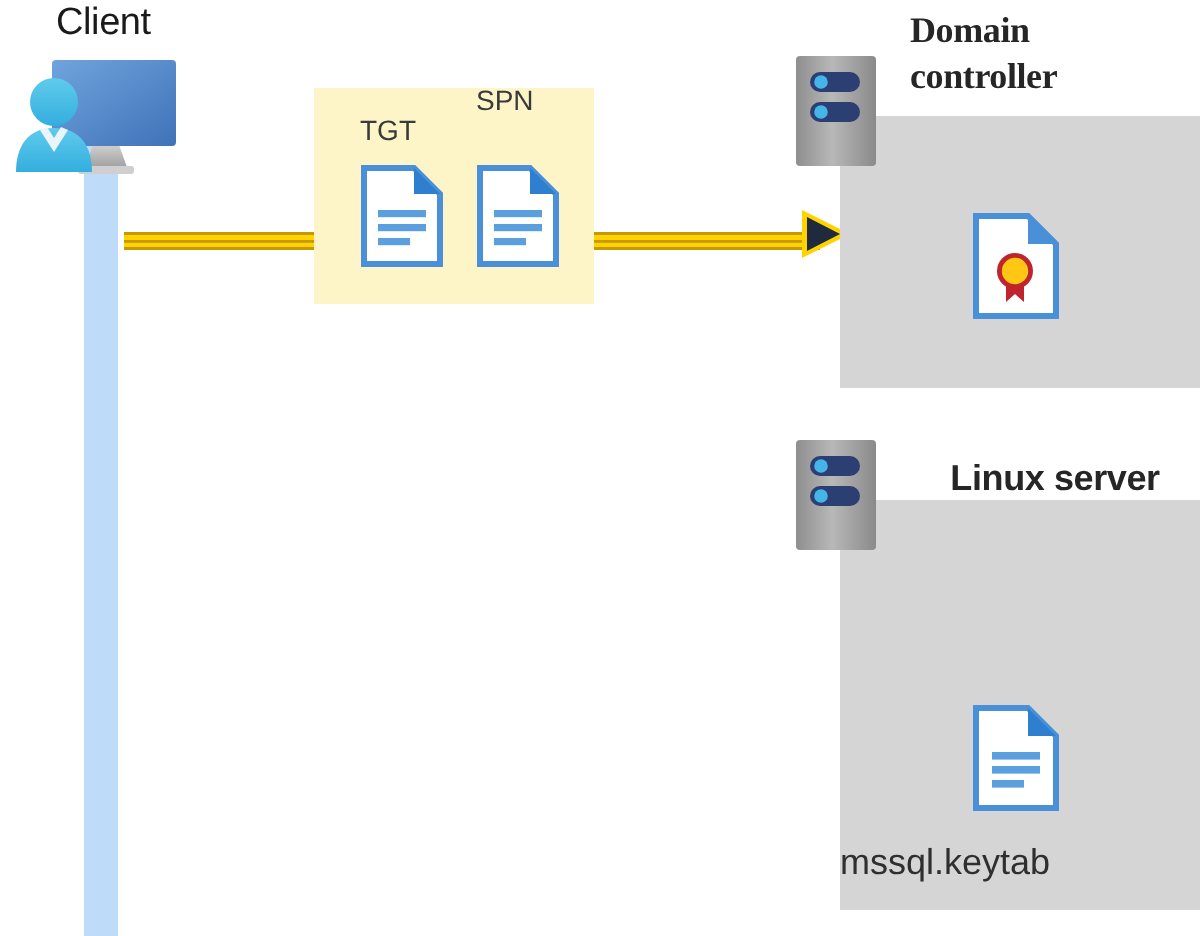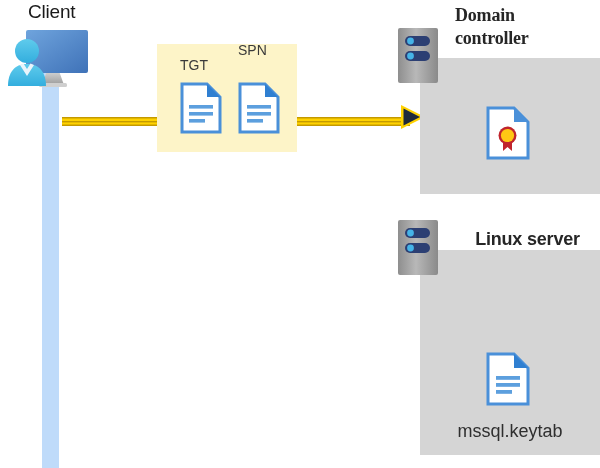--- a/index.html
+++ b/index.html
@@ -115,21 +115,21 @@
 
   
   .sql-icon { position: absolute; left: 481px; top: 279px; width: 50px; height: 52px; }
 
   
   .keytab-caption {
     position: absolute;
     left: 420px;
     top: 421px;
     width: 180px;
-    text-align: center;
+    text-align: left;
     font-size: 18px;
     color: #2f2f2f;
     white-space: nowrap;
   }
 </style>
 </head>
 <body>
 
 <div id="canvas">
 

